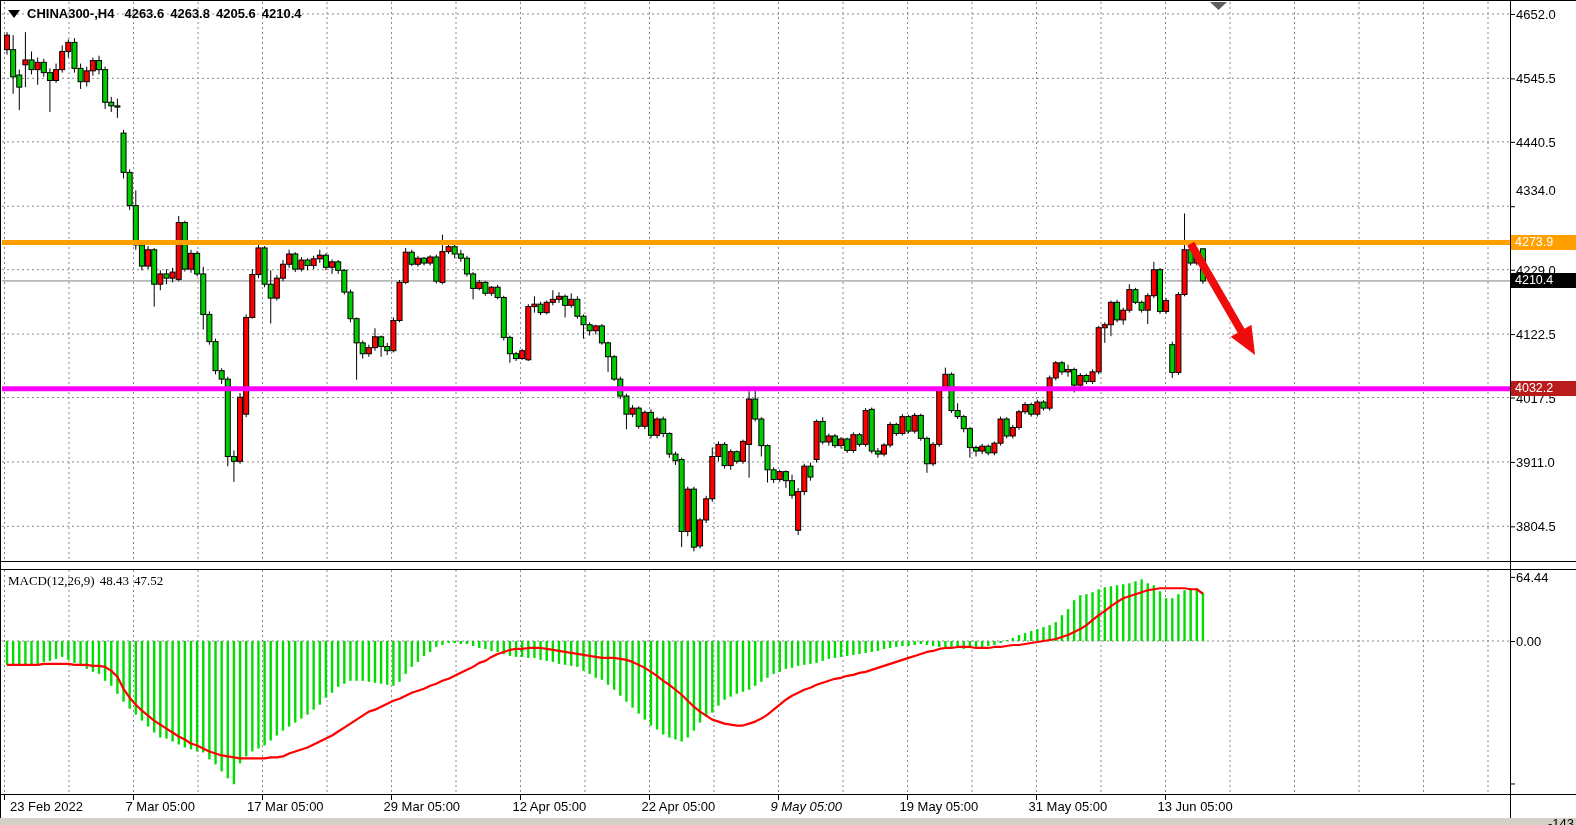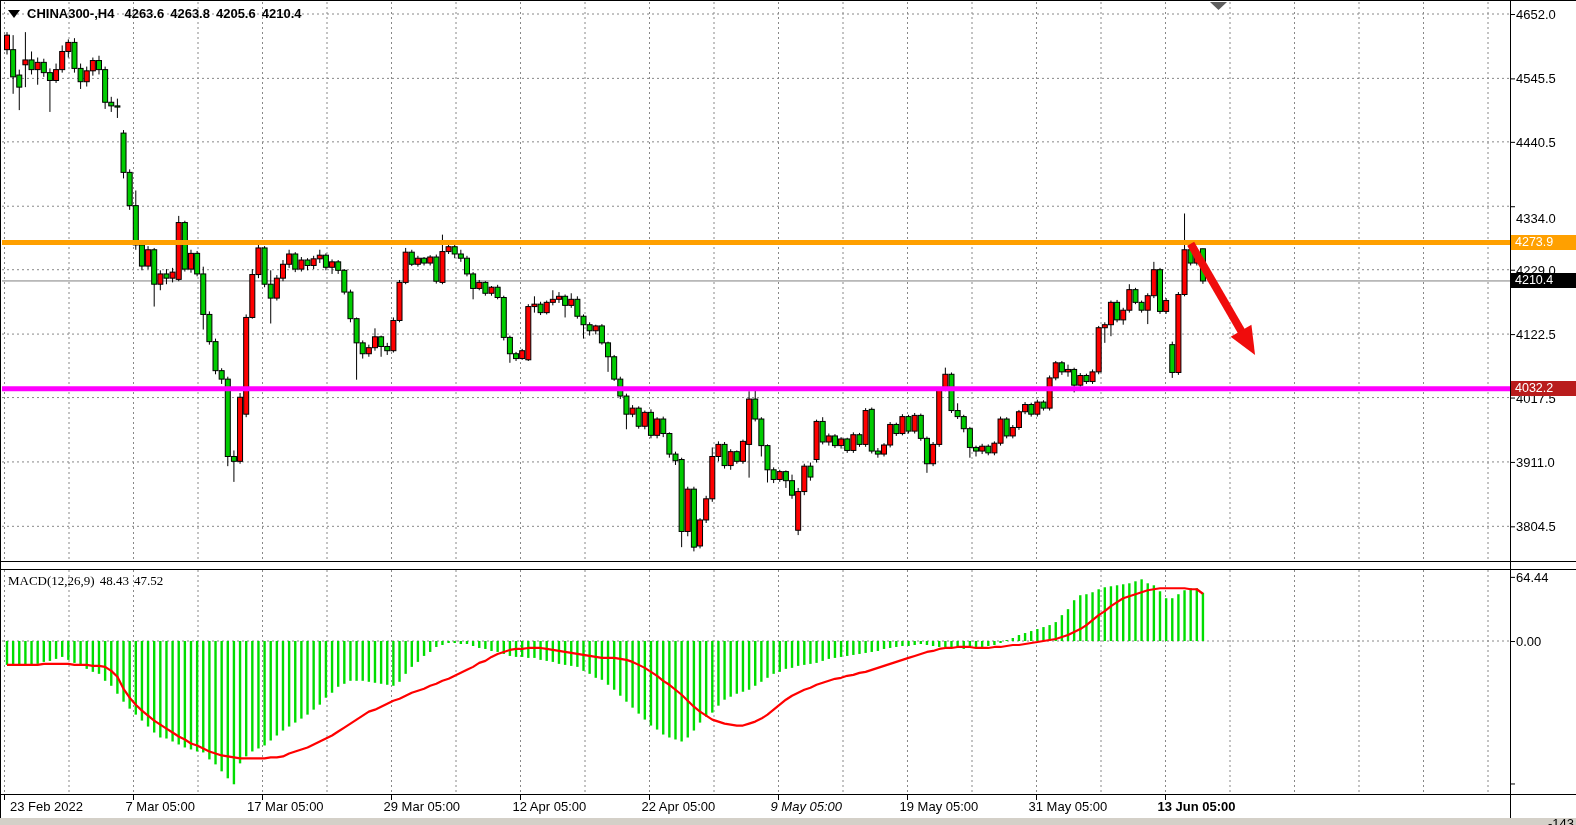--- a/index.html
+++ b/index.html
@@ -733,21 +733,21 @@
   </div>
 
   <div class="macd-title">
     <span>MACD(12,26,9)</span><span>48.43</span><span>47.52</span>
   </div>
 
   <div id="price-axis">
       <div class="plabel" style="top: 7px;">4652.0</div>
       <div class="plabel" style="top: 71.3792px;">4545.5</div>
       <div class="plabel" style="top: 134.852px;">4440.5</div>
-      <div class="plabel" style="top: 183px; margin-top: 28px;">4334.0</div>
+      <div class="plabel" style="top: 183px;">4334.0</div>
       <div class="plabel" style="top: 262.704px;">4229.0</div>
       <div class="plabel" style="top: 327.083px;">4122.5</div>
       <div class="plabel" style="top: 390.555px;">4017.5</div>
       <div class="plabel" style="top: 454.935px;">3911.0</div>
       <div class="plabel" style="top: 519.314px;">3804.5</div>
     </div>
   <div id="macd-axis">
       <div class="plabel" style="top: 569.882px;">64.44</div>
       <div class="plabel" style="top: 634px;">0.00</div>
       <div class="plabel" style="top: 816px; margin-left: 32px;">-143.19</div>
@@ -755,20 +755,20 @@
   <div id="time-axis">
       <div class="tlabel" style="left: 10px; text-align: right;">23 Feb 2022</div>
       <div class="tlabel" style="left: 125.5px;">7 Mar 05:00</div>
       <div class="tlabel" style="left: 247px;">17 Mar 05:00</div>
       <div class="tlabel" style="left: 383.5px;">29 Mar 05:00</div>
       <div class="tlabel" style="left: 512.5px;">12 Apr 05:00</div>
       <div class="tlabel" style="left: 641.5px;">22 Apr 05:00</div>
       <div class="tlabel" style="left: 770.5px; font-style: italic;">9 May 05:00</div>
       <div class="tlabel" style="left: 899.5px;">19 May 05:00</div>
       <div class="tlabel" style="left: 1028.5px;">31 May 05:00</div>
-      <div class="tlabel" style="left: 1157.5px; font-weight: bold;">13 Jun 05:00</div>
+      <div class="tlabel" style="left: 1157.5px;">13 Jun 05:00</div>
     </div>
   <div id="tags">
       <div class="tag" style="top: 235.061px; background: rgb(255, 160, 0);">4273.9</div>
       <div class="tag" style="top: 381.169px; background: #b91c1c;">4032.2</div>
       <div class="tag" style="top: 273.447px; background: rgb(0, 0, 0);">4210.4</div>
     </div>
 </div>
 
 </body></html>

